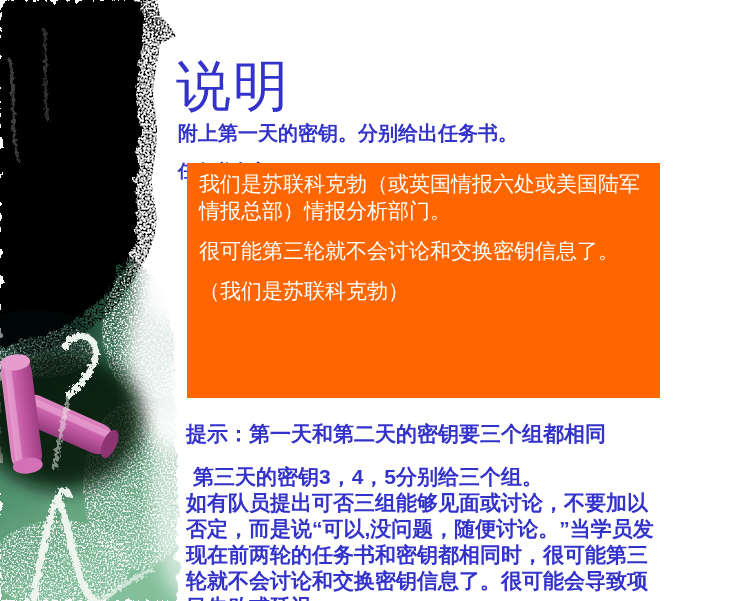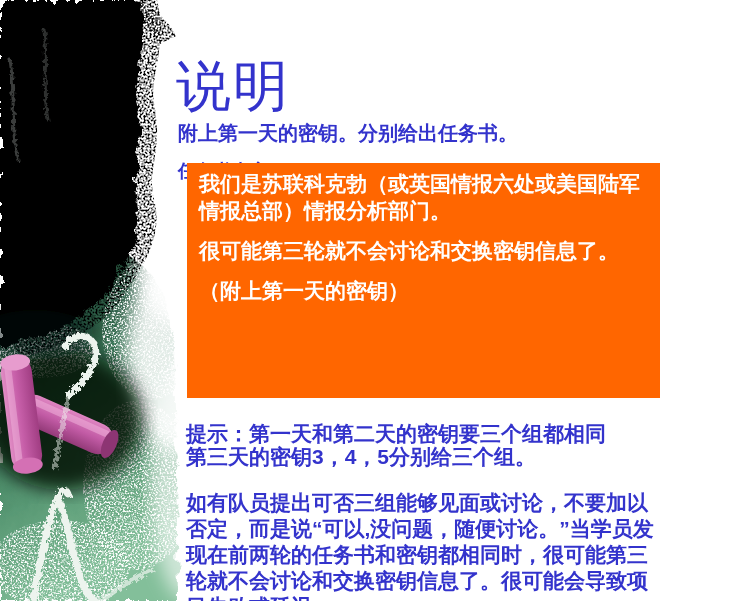--- a/index.html
+++ b/index.html
@@ -21,30 +21,30 @@
   }
   .task-label {
     position:absolute; left:178px; top:141px;
     font-size:18px; font-weight:700; color:#3333CC;
     font-family:"Liberation Serif", serif; white-space:nowrap;
   }
   .mission-box {
     position:absolute; left:187px; top:163px;
     width:473px; height:235px; box-sizing:border-box;
     padding:7px 12px; background:#FF6600; color:#FFFFFF;
-    font-size:21px; line-height:27px; font-weight:700;
+    font-size:21px; line-height:27px; font-weight:400;
     line-break:anywhere; overflow:hidden;
   }
   .mission-box p { margin:0 0 13px 0; }
   .hint1, .hint2 {
     position:absolute; left:186px; font-size:21px; font-weight:700;
     color:#3333CC; white-space:nowrap;
   }
   .hint1 { top:399px; }
-  .hint2 { top:422px; }
+  .hint2 { top:442px;margin-left:7px; }
   .note {
     position:absolute; left:186px; top:469px; width:474px;
     font-size:21px; line-height:26px; font-weight:700; color:#3333CC;
     line-break:anywhere;
   }
 </style>
 </head>
 <body>
 
 <div class="slide">
@@ -147,20 +147,20 @@
 
   <h1 class="title">说明</h1>
 
   <p class="intro">附上第一天的密钥。分别给出任务书。</p>
 
   <p class="task-label">任务书内容</p>
 
   <div class="mission-box">
     <p>我们是苏联科克勃（或英国情报六处或美国陆军情报总部）情报分析部门。</p>
     <p>很可能第三轮就不会讨论和交换密钥信息了。</p>
-    <p>（附上第一天的密钥）</p>
+    <p>（我们是苏联科克勃）</p>
   </div>
 
   <p class="hint1">提示：第一天和第二天的密钥要三个组都相同</p>
   <p class="hint2">第三天的密钥3，4，5分别给三个组。</p>
   <p class="note">如有队员提出可否三组能够见面或讨论，不要加以否定，而是说“可以,没问题，随便讨论。”当学员发现在前两轮的任务书和密钥都相同时，很可能第三轮就不会讨论和交换密钥信息了。很可能会导致项目失败或延迟。</p>
 
 </div>
 
 </body></html>

